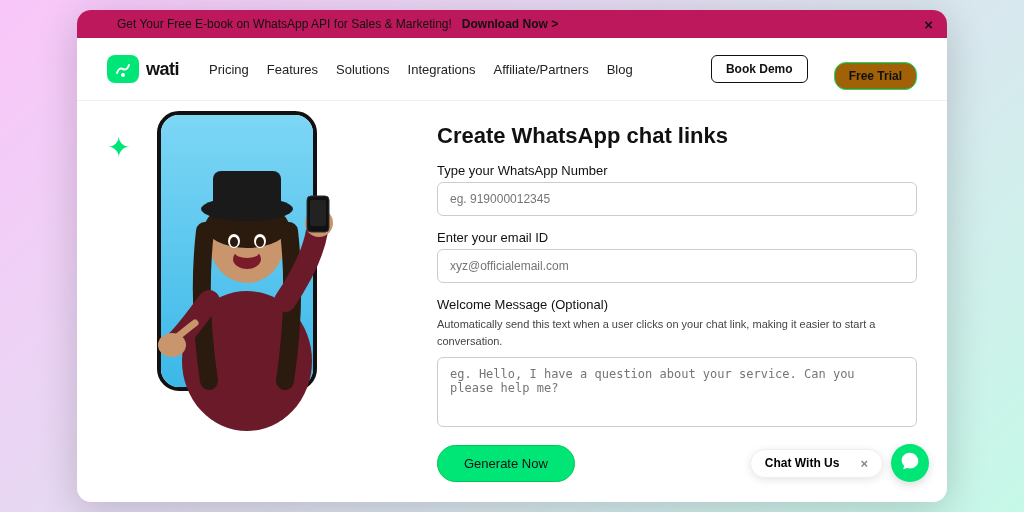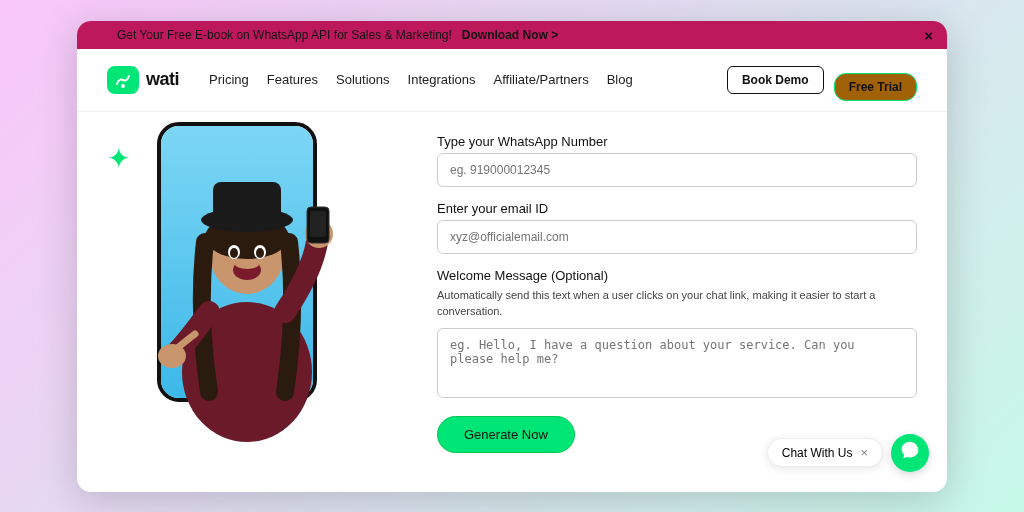--- a/index.html
+++ b/index.html
@@ -83,21 +83,21 @@
     }
     .nav-link {
       font-size: 13px;
       color: #222;
       cursor: pointer;
       font-weight: 500;
       text-decoration: none;
     }
     .nav-actions {
       display: flex;
-      gap: 10px;
+      gap: 26px;
       align-items: center;
     }
     .btn-book-demo {
       border: 1.5px solid #111;
       border-radius: 6px;
       padding: 6px 14px;
       font-size: 12px;
       font-weight: 600;
       background: #fff;
       cursor: pointer;
@@ -221,25 +221,25 @@
       display: flex;
       align-items: center;
       gap: 8px;
     }
     .chat-label-box {
       background: #fff;
       border: 1px solid #eee;
       border-radius: 20px;
       padding: 6px 14px;
       font-size: 12px;
-      font-weight: 400;
+      font-weight: 700;
       box-shadow: 0 2px 8px rgba(0,0,0,0.1);
       display: flex;
       align-items: center;
-      gap: 8px;
+      gap: 21px;
     }
     .chat-label-close {
       font-size: 13px;
       color: #888;
       cursor: pointer;
     }
     .chat-bubble-btn {
       width: 38px;
       height: 38px;
       background: #00e676;
@@ -347,20 +347,21 @@
 
           <path d="M72 200 Q50 230 40 240" stroke="#6b1a2a" stroke-width="22" fill="none" stroke-linecap="round"></path>
           <ellipse cx="35" cy="244" rx="14" ry="12" fill="#c8956c"></ellipse>
 
           <path d="M38 238 Q50 228 58 222" stroke="#c8956c" stroke-width="7" fill="none" stroke-linecap="round"></path>
         </svg>
       </div>
     </div>
 
     <div class="right-panel">
+      <h1 class="form-title">Create WhatsApp chat links</h1>
 
       <div class="field-label">Type your WhatsApp Number</div>
       <input class="form-input" type="text" placeholder="eg. 919000012345" style="">
 
       <div class="field-label">Enter your email ID</div>
       <input class="form-input" type="email" placeholder="xyz@officialemail.com" style="">
 
       <div class="field-label">Welcome Message (Optional)</div>
       <div class="field-desc">Automatically send this text when a user clicks on your chat link, making it easier to start a conversation.</div>
       <textarea class="form-textarea" placeholder="eg. Hello, I have a question about your service. Can you please help me?" style=""></textarea>

